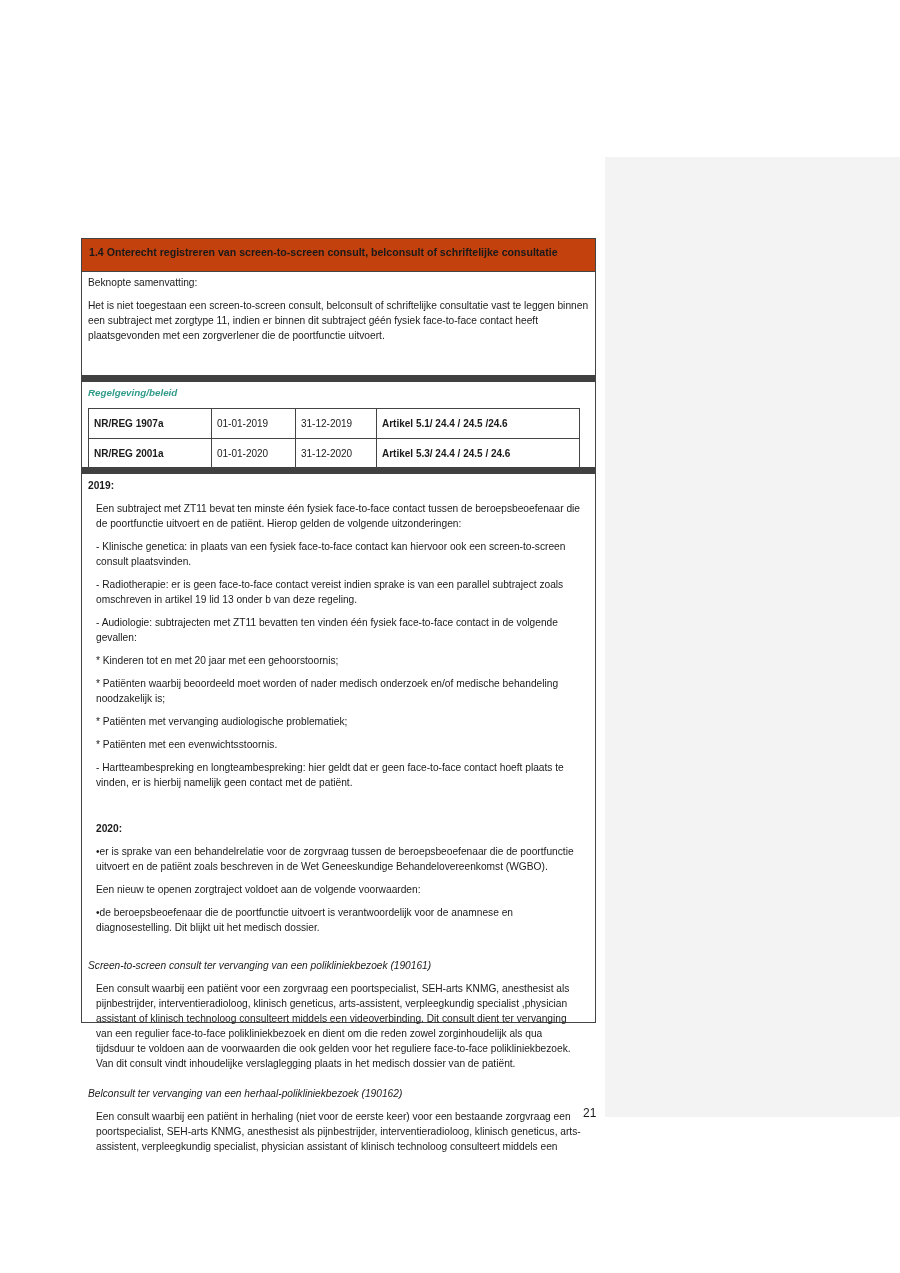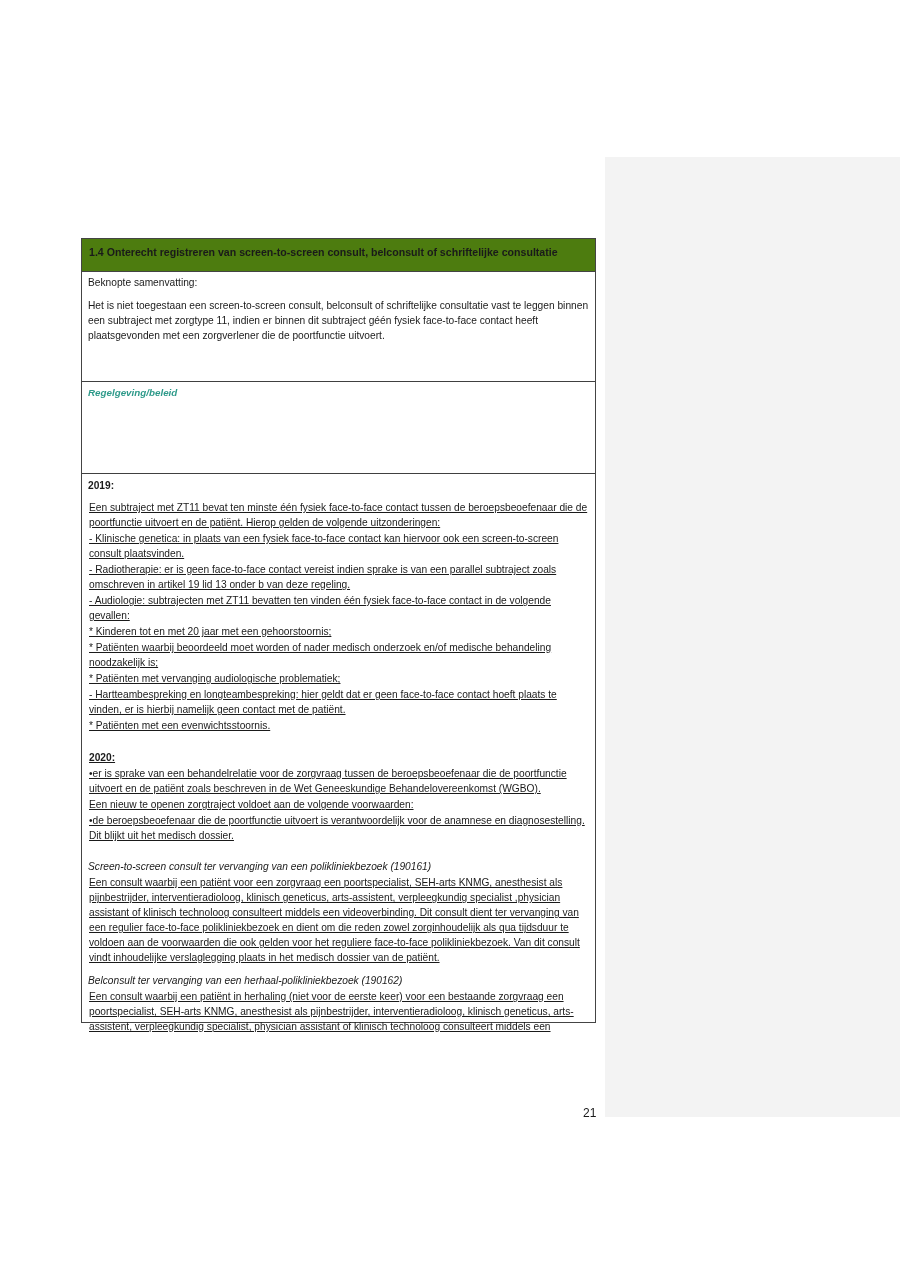--- a/index.html
+++ b/index.html
@@ -1,68 +1,84 @@
 <!DOCTYPE html>
 <html><head>
 <meta charset="utf-8">
 <style>
   html, body { margin:0; padding:0; }
   body { width:900px; height:1273px; background:#ffffff; position:relative; overflow:hidden;
          font-family:"Liberation Sans", "DejaVu Sans", sans-serif; color:#1a1a1a; }
   .comment-pane { position:absolute; left:605px; top:157px; width:295px; height:960px; background:#f3f3f3; }
   .box { position:absolute; left:81px; top:238px; width:515px; height:785px;
          border:1px solid #444; box-sizing:border-box; font-size:10.2px; line-height:15px; }
-  .title-bar { background:#4d7c0f; height:33px; border-bottom:1px solid #444; box-sizing:border-box;
+  .title-bar { background:#c2410c; height:33px; border-bottom:1px solid #444; box-sizing:border-box;
                padding:6px 7px 0 7px; font-weight:bold; font-size:10.6px; }
-  .sec { padding:0 6px; border-bottom:1px solid #404040; box-sizing:border-box; }
+  .sec { padding:0 6px; border-bottom:7px solid #404040; box-sizing:border-box; }
   .sec1 { height:110px; padding-top:3px; }
   .sec1 p { margin:0 0 8px 0; }
   .sec2 { height:92px; padding-top:3px; }
   .reg-heading { color:#2e9a8a; font-style:italic; font-weight:bold; font-size:9.8px; margin:0 0 8px 0; }
   table.reg { border-collapse:collapse; width:492px; margin-left:0px; }
   table.reg td { border:1px solid #444; height:29px; padding:0 5px; font-size:10px; vertical-align:middle; }
   table.reg td.c1 { width:112px; font-weight:bold; }
   table.reg td.c2 { width:73px; }
   table.reg td.c3 { width:70px; }
   table.reg td.c4 { font-weight:bold; }
   .sec3 { border-bottom:none; padding-top:4px; }
   .sec3 .lbl { font-weight:bold; margin:0 0 7px 0; }
-  .sec3 .line { margin:1px;text-decoration:underline; }
+  .sec3 .line { margin:8px; }
   .gap { height:15px; }
   .subhead { font-style:italic; margin:0; }
   .page-num { position:absolute; left:583px; top:1106px; font-size:12px; }
 </style>
 </head>
 <body>
 
 <div class="comment-pane"></div>
 
 <div class="box">
   <div class="title-bar">1.4 Onterecht registreren van screen-to-screen consult, belconsult of schriftelijke consultatie</div>
 
   <div class="sec sec1">
     <p>Beknopte samenvatting:</p>
     <p>Het is niet toegestaan een screen-to-screen consult, belconsult of schriftelijke consultatie vast te leggen binnen een subtraject met zorgtype 11, indien er binnen dit subtraject géén fysiek face-to-face contact heeft plaatsgevonden met een zorgverlener die de poortfunctie uitvoert.</p>
   </div>
 
   <div class="sec sec2">
     <p class="reg-heading">Regelgeving/beleid</p>
+    <table class="reg">
+      <tbody>
+          <tr>
+        <td class="c1">NR/REG 1907a</td>
+        <td class="c2">01-01-2019</td>
+        <td class="c3">31-12-2019</td>
+        <td class="c4">Artikel 5.1/ 24.4 / 24.5 /24.6</td>
+      </tr>
+      <tr>
+        <td class="c1">NR/REG 2001a</td>
+        <td class="c2">01-01-2020</td>
+        <td class="c3">31-12-2020</td>
+        <td class="c4">Artikel 5.3/ 24.4 / 24.5 / 24.6</td>
+      </tr>
+    </tbody>
+      </table>
   </div>
 
   <div class="sec sec3">
     <p class="lbl">2019:</p>
     <p class="line">Een subtraject met ZT11 bevat ten minste één fysiek face-to-face contact tussen de beroepsbeoefenaar die de poortfunctie uitvoert en de patiënt. Hierop gelden de volgende uitzonderingen:</p>
     <p class="line">- Klinische genetica: in plaats van een fysiek face-to-face contact kan hiervoor ook een screen-to-screen consult plaatsvinden.</p>
     <p class="line">- Radiotherapie: er is geen face-to-face contact vereist indien sprake is van een parallel subtraject zoals omschreven in artikel 19 lid 13 onder b van deze regeling.</p>
     <p class="line">- Audiologie: subtrajecten met ZT11 bevatten ten vinden één fysiek face-to-face contact in de volgende gevallen:</p>
     <p class="line">* Kinderen tot en met 20 jaar met een gehoorstoornis;</p>
     <p class="line">* Patiënten waarbij beoordeeld moet worden of nader medisch onderzoek en/of medische behandeling noodzakelijk is;</p>
     <p class="line">* Patiënten met vervanging audiologische problematiek;</p>
+    <p class="line">* Patiënten met een evenwichtsstoornis.</p>
     <p class="line">- Hartteambespreking en longteambespreking: hier geldt dat er geen face-to-face contact hoeft plaats te vinden, er is hierbij namelijk geen contact met de patiënt.</p>
-    <p class="line">* Patiënten met een evenwichtsstoornis.</p>
     <div class="gap"></div>
     <p class="line" style="font-weight:bold">2020:</p>
     <p class="line">•er is sprake van een behandelrelatie voor de zorgvraag tussen de beroepsbeoefenaar die de poortfunctie uitvoert en de patiënt zoals beschreven in de Wet Geneeskundige Behandelovereenkomst (WGBO).</p>
     <p class="line">Een nieuw te openen zorgtraject voldoet aan de volgende voorwaarden:</p>
     <p class="line">•de beroepsbeoefenaar die de poortfunctie uitvoert is verantwoordelijk voor de anamnese en diagnosestelling. Dit blijkt uit het medisch dossier.</p>
     <div class="gap"></div>
     <p class="subhead">Screen-to-screen consult ter vervanging van een polikliniekbezoek (190161)</p>
     <p class="line">Een consult waarbij een patiënt voor een zorgvraag een poortspecialist, SEH-arts KNMG, anesthesist als pijnbestrijder, interventieradioloog, klinisch geneticus, arts-assistent, verpleegkundig specialist ,physician assistant of klinisch technoloog consulteert middels een videoverbinding. Dit consult dient ter vervanging van een regulier face-to-face polikliniekbezoek en dient om die reden zowel zorginhoudelijk als qua tijdsduur te voldoen aan de voorwaarden die ook gelden voor het reguliere face-to-face polikliniekbezoek. Van dit consult vindt inhoudelijke verslaglegging plaats in het medisch dossier van de patiënt.</p>
     <div style="height:7px"></div>
     <p class="subhead">Belconsult ter vervanging van een herhaal-polikliniekbezoek (190162)</p>

